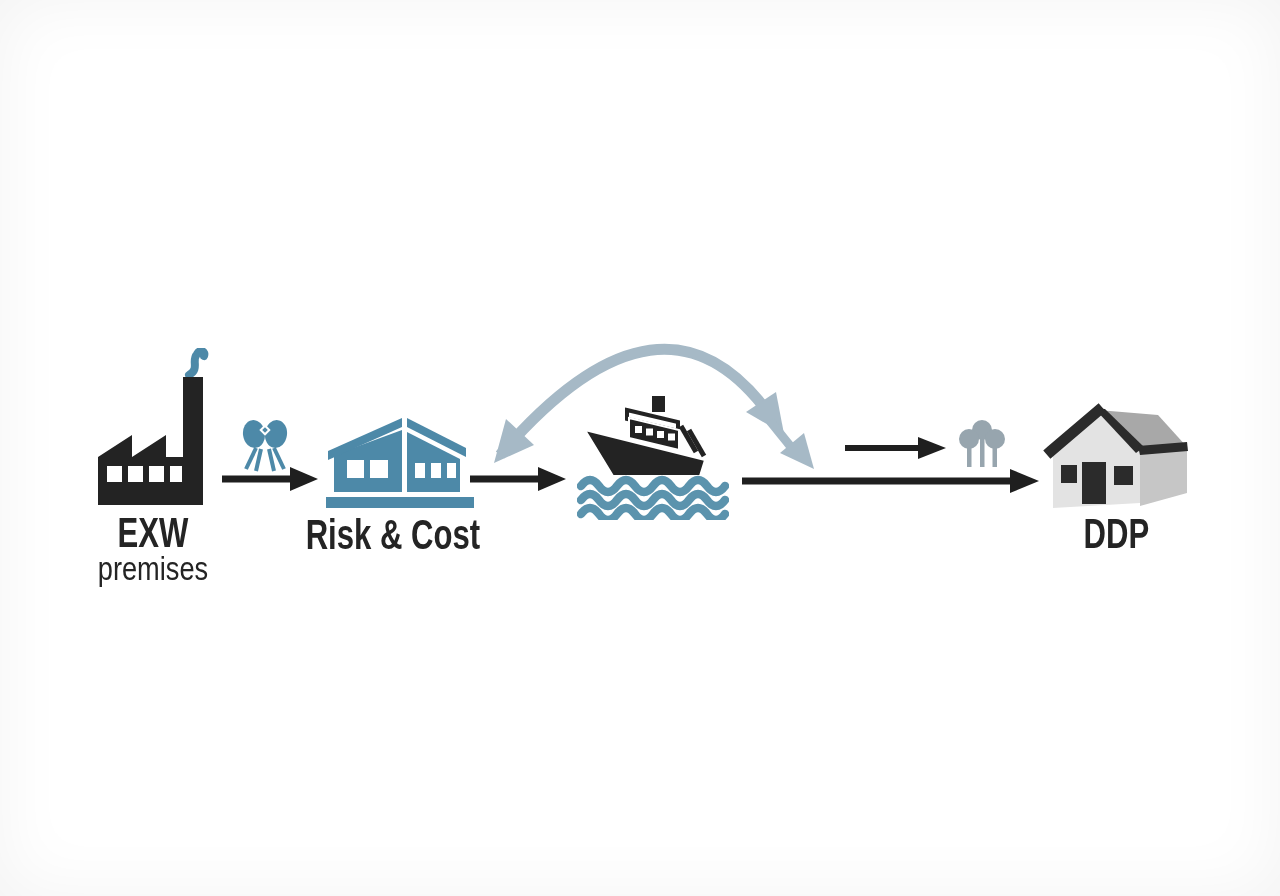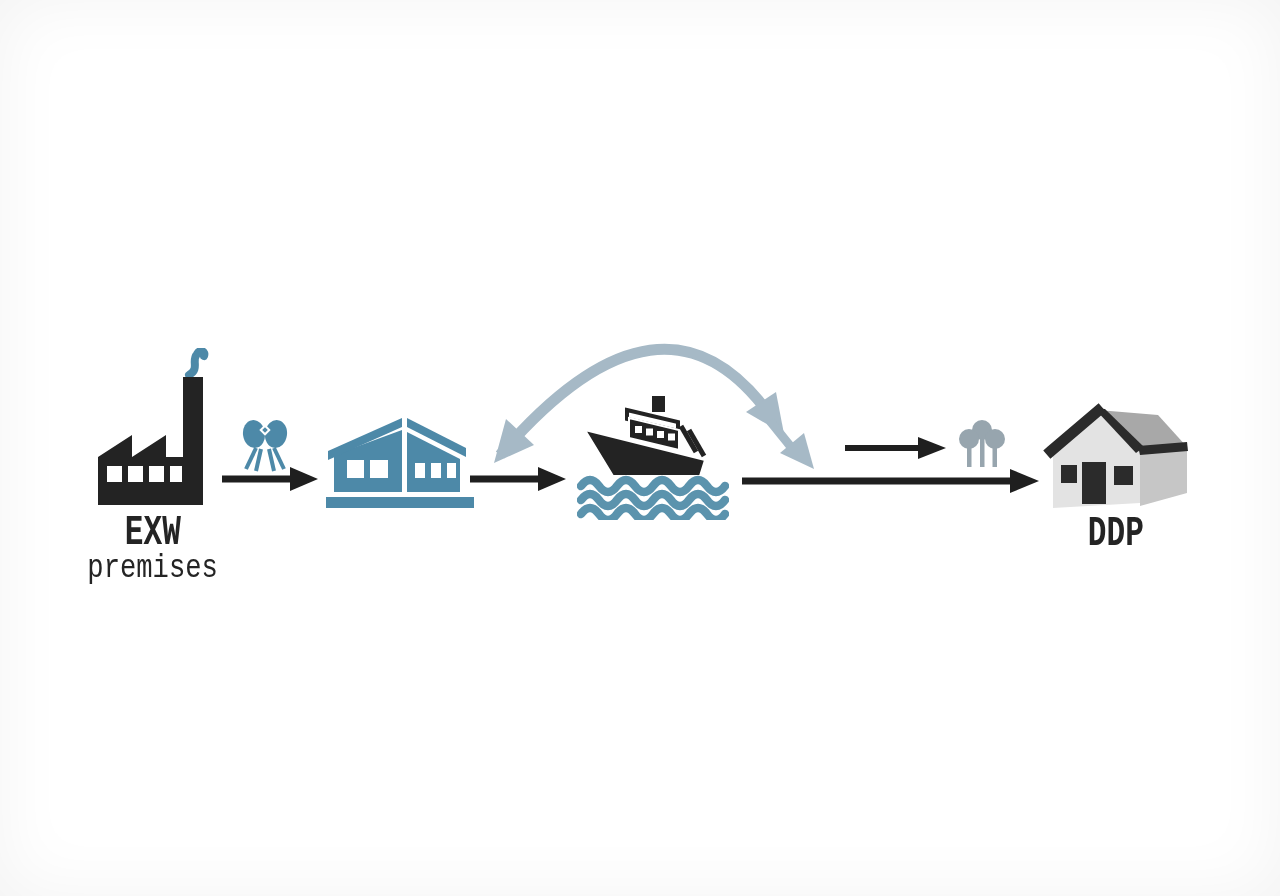--- a/index.html
+++ b/index.html
@@ -1,21 +1,21 @@
 <!DOCTYPE html>
 <html style="--background: #ffffff; --icon-black: #232323; --arrow-black: #1f1f1f; --accent-blue: #4d89a8; --wave-blue: #5b93ad; --arc-gray-blue: #a6b9c6; --tree-gray: #97a5ae; --house-light: #e3e3e3; --house-side: #c6c6c6; --house-roof-gray: #a8a8a8; --roof-dark: #2b2b2b; --text-dark: #242424;"><head>
 <meta charset="utf-8">
 <style>
   html,body{margin:0;padding:0;background:#e8e8e8;}
   .canvas{
     position:relative;
     width:1280px;height:896px;
     background:var(--background,#fff);
     overflow:hidden;
-    font-family:Liberation Mono, monospace;
+    font-family:Liberation Sans, sans-serif;
     box-shadow:inset 0 0 70px rgba(0,0,0,0.05);
   }
   .abs{position:absolute;}
   .node-label{
     position:absolute;
     width:340px;margin-left:-170px;
     text-align:center;
     color:var(--text-dark,#222);
     line-height:1;
     white-space:nowrap;
@@ -151,19 +151,22 @@
     </g>
   </svg>
 
   <div class="node-label main-label" style="left:153px;top:512px">
     <span>EXW</span>
   </div>
   <div class="node-label sub-label" style="left:153px;top:551px">
     <span>premises</span>
   </div>
 
+  <div class="node-label main-label" style="left:393px;top:514px">
+    <span>Risk &amp; Cost</span>
+  </div>
 
 
   <div class="node-label main-label" style="left:1116px;top:513px">
     <span>DDP</span>
   </div>
 
 </div>
 
 </body></html>

